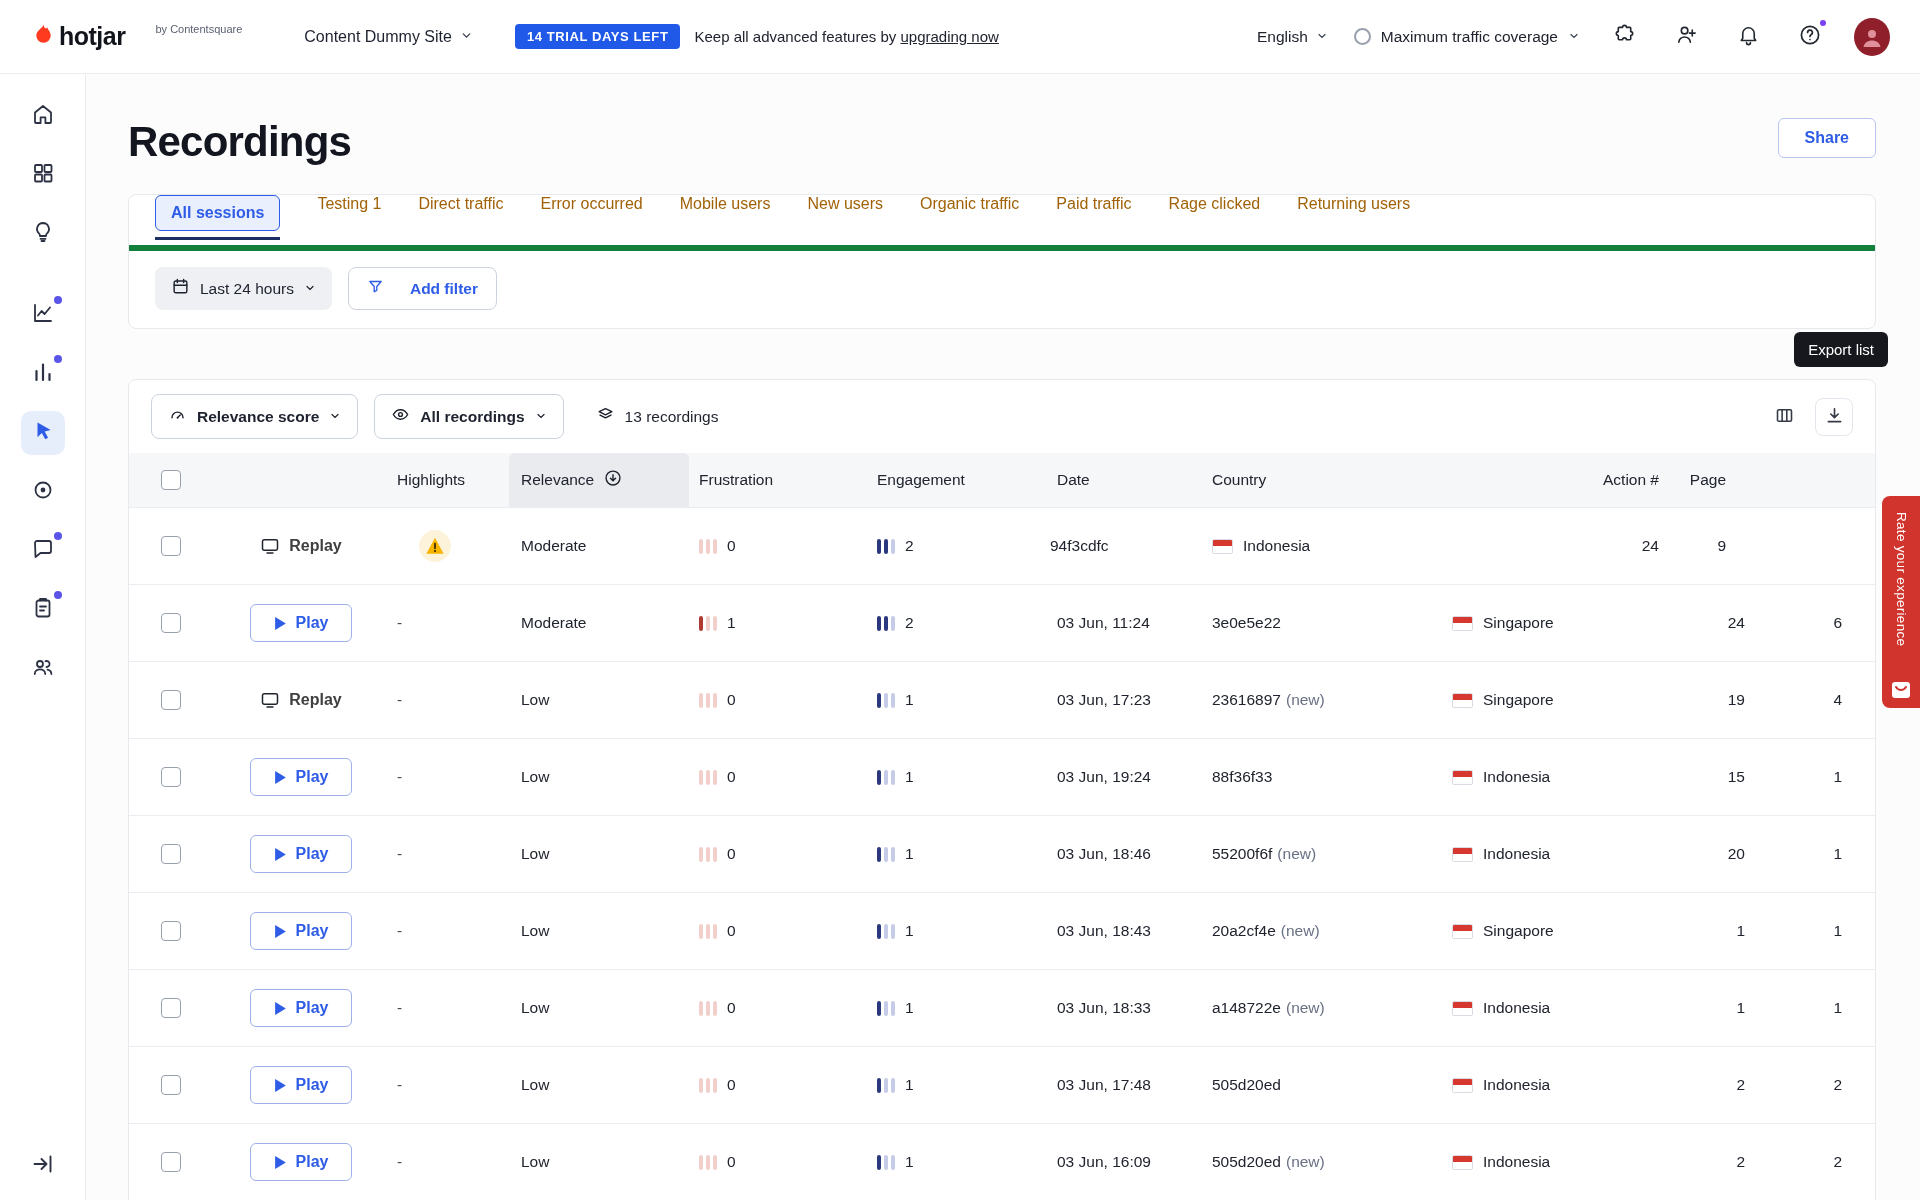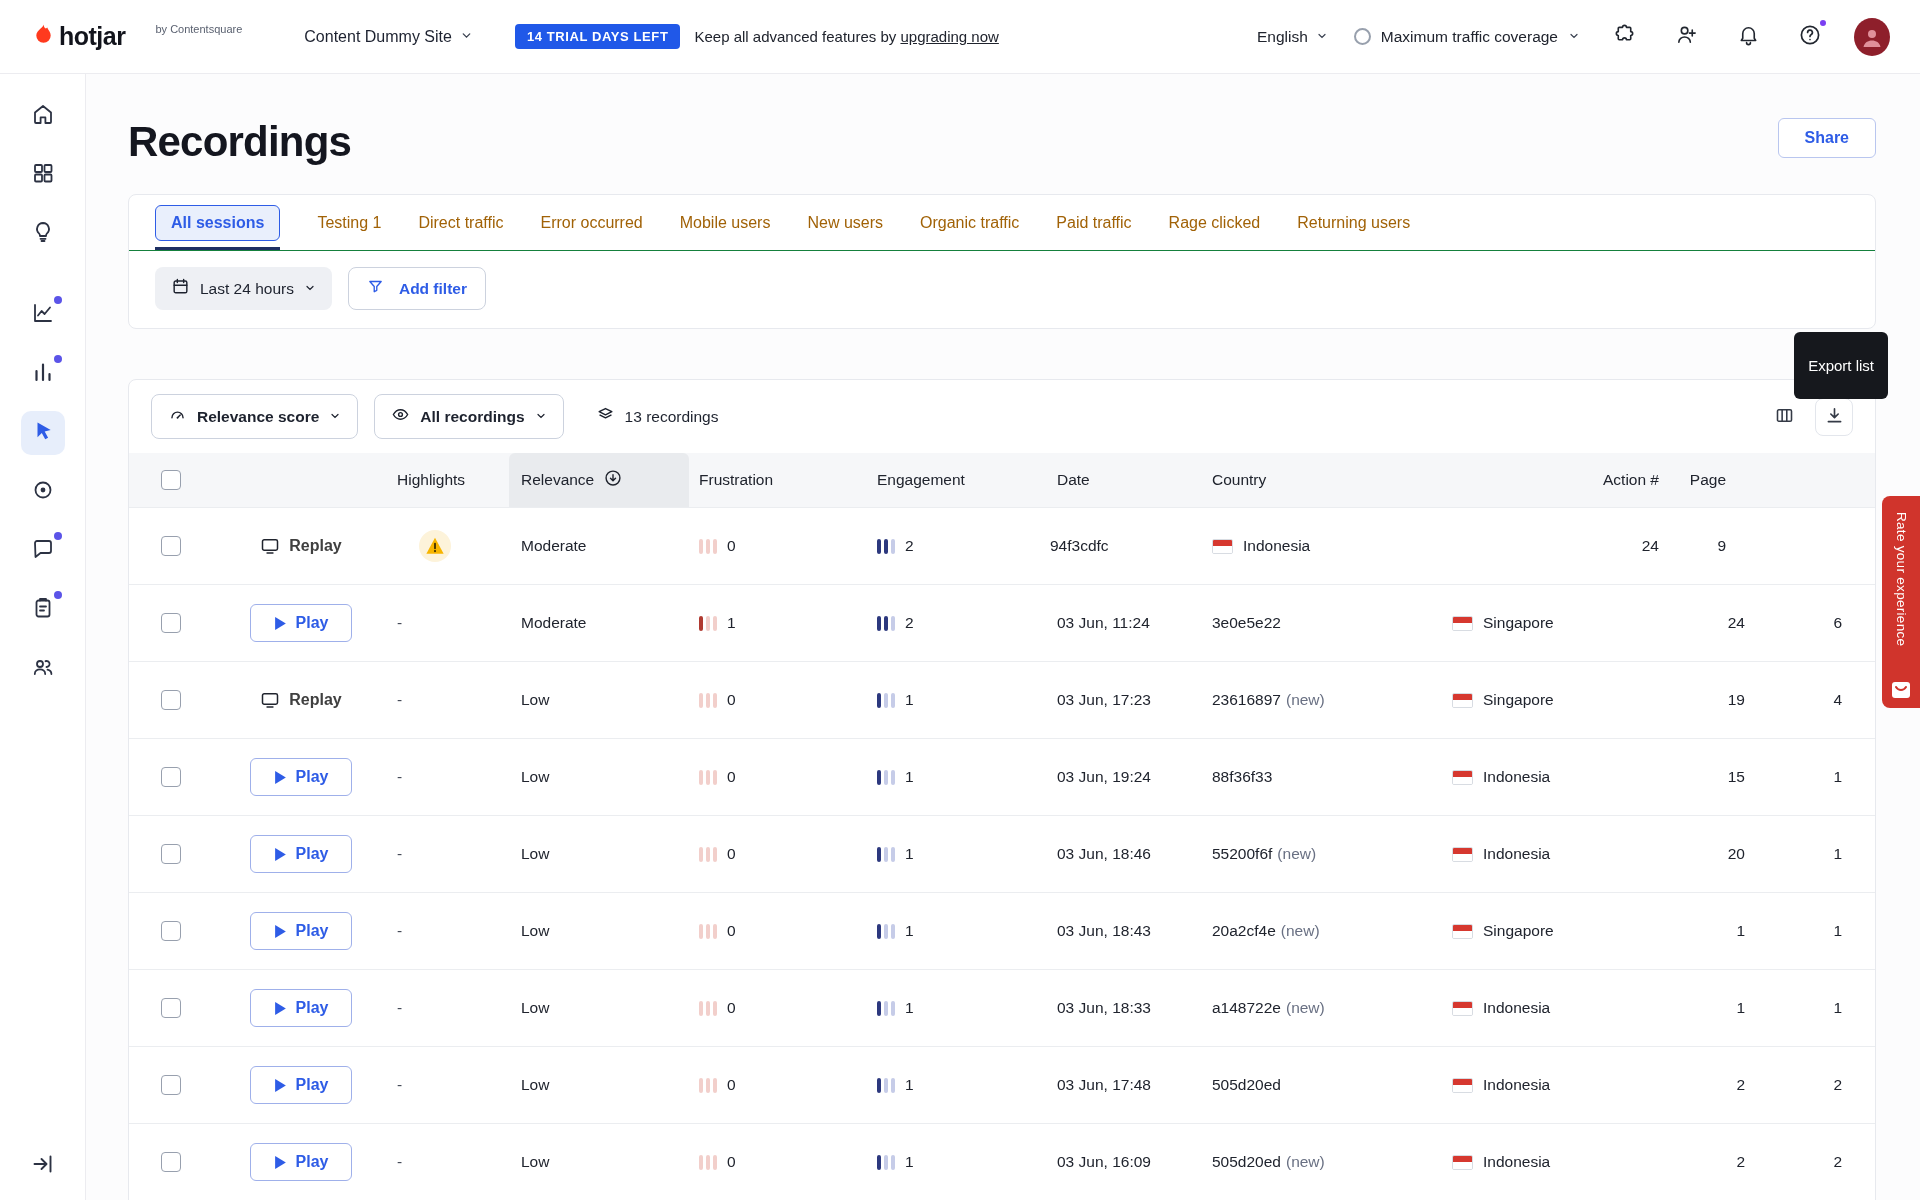--- a/index.html
+++ b/index.html
@@ -43,45 +43,45 @@
 
   
   .main { position:fixed; left:86px; top:74px; width:1834px; bottom:0; background:#fcfcfd; overflow:hidden; }
   .page-header { display:flex; justify-content:space-between; align-items:flex-start; padding:44px 44px 0 42px; }
   .page-title { font-size:42px; font-weight:700; letter-spacing:-0.8px; color:#14161f; }
   .share-btn { border:1px solid #b9c6ef; background:#fff; color:#2e5ce6; font-size:16px; font-weight:600;
     border-radius:6px; padding:10px 26px; }
 
   .card { margin:0 44px 0 42px; background:#fff; border:1px solid #e7e9ee; border-radius:8px; }
   .card-filters { margin-top:28px; }
-  .tabs { display:flex; align-items:center; gap:37px; height:56px; padding:0 26px;
-    border-bottom:1px solid #15803d; }
+  .tabs { display:flex; align-items:flex-start; gap:37px; height:56px; padding:0 26px;
+    border-bottom:6px solid #15803d; }
   .tab { font-size:16px; color:#a16207; white-space:nowrap; cursor:pointer; position:relative; }
   .tab.active { background:#e9effc; border:1.5px solid #2e5ce6; color:#2e5ce6; font-weight:700;
     border-radius:6px; padding:8px 15px; }
   .tab.active::after { content:""; position:absolute; left:-1px; right:-1px; bottom:-10px;
     height:3px; background:#1e2f63; }
   .filter-row { display:flex; align-items:center; gap:16px; padding:16px 26px 18px; }
   .btn-daterange { display:flex; align-items:center; gap:10px; background:#eef0f4; border-radius:8px;
     padding:10px 16px; font-size:15.5px; color:#1d222e; }
-  .btn-addfilter { display:flex; align-items:center; gap:15px; background:#fff; border:1px solid #ccd2de;
+  .btn-addfilter { display:flex; align-items:center; gap:26px; background:#fff; border:1px solid #ccd2de;
     border-radius:8px; padding:10px 18px; font-size:15.5px; font-weight:600; color:#2e5ce6; }
 
   .card-table { margin-top:50px; border-radius:8px 8px 0 0; overflow:hidden; }
   .table-toolbar { display:flex; align-items:center; gap:16px; padding:14px 22px; }
   .dd-btn { display:flex; align-items:center; gap:10px; background:#fff; border:1px solid #ccd2de;
     border-radius:8px; padding:10px 16px; font-size:15.5px; font-weight:600; color:#1d222e; }
   .rec-count { display:flex; align-items:center; gap:10px; font-size:15.5px; color:#1d222e; margin-left:16px; }
   .toolbar-right { margin-left:auto; display:flex; align-items:center; gap:12px; }
   .tool-icon { width:38px; height:38px; display:flex; align-items:center; justify-content:center;
     color:#343a46; border-radius:8px; }
   .tool-icon.boxed { border:1px solid #e3e6ec; }
 
   .tooltip { position:absolute; top:258px; right:32px; background:#16181d; color:#fff; font-size:15px;
-    padding:25px 14px; border-radius:6px; z-index:50; white-space:nowrap; }
+    padding:9px 14px; border-radius:6px; z-index:50; white-space:nowrap; }
 
   
   .thead, .tr { display:grid;
     grid-template-columns:84px 176px 120px 180px 176px 184px 162px 240px 222px 86px 1fr; align-items:center; }
   .thead { height:54px; background:#f6f7f9; font-size:15.5px; color:#20242e; }
   .tr { height:77px; border-top:1px solid #ebedf0; background:#fff; font-size:15.5px; }
   .cell { display:flex; align-items:center; height:100%; }
   .c-check { justify-content:center; }
   .c-action { justify-content:center; }
   .c-high { padding-left:8px; }

